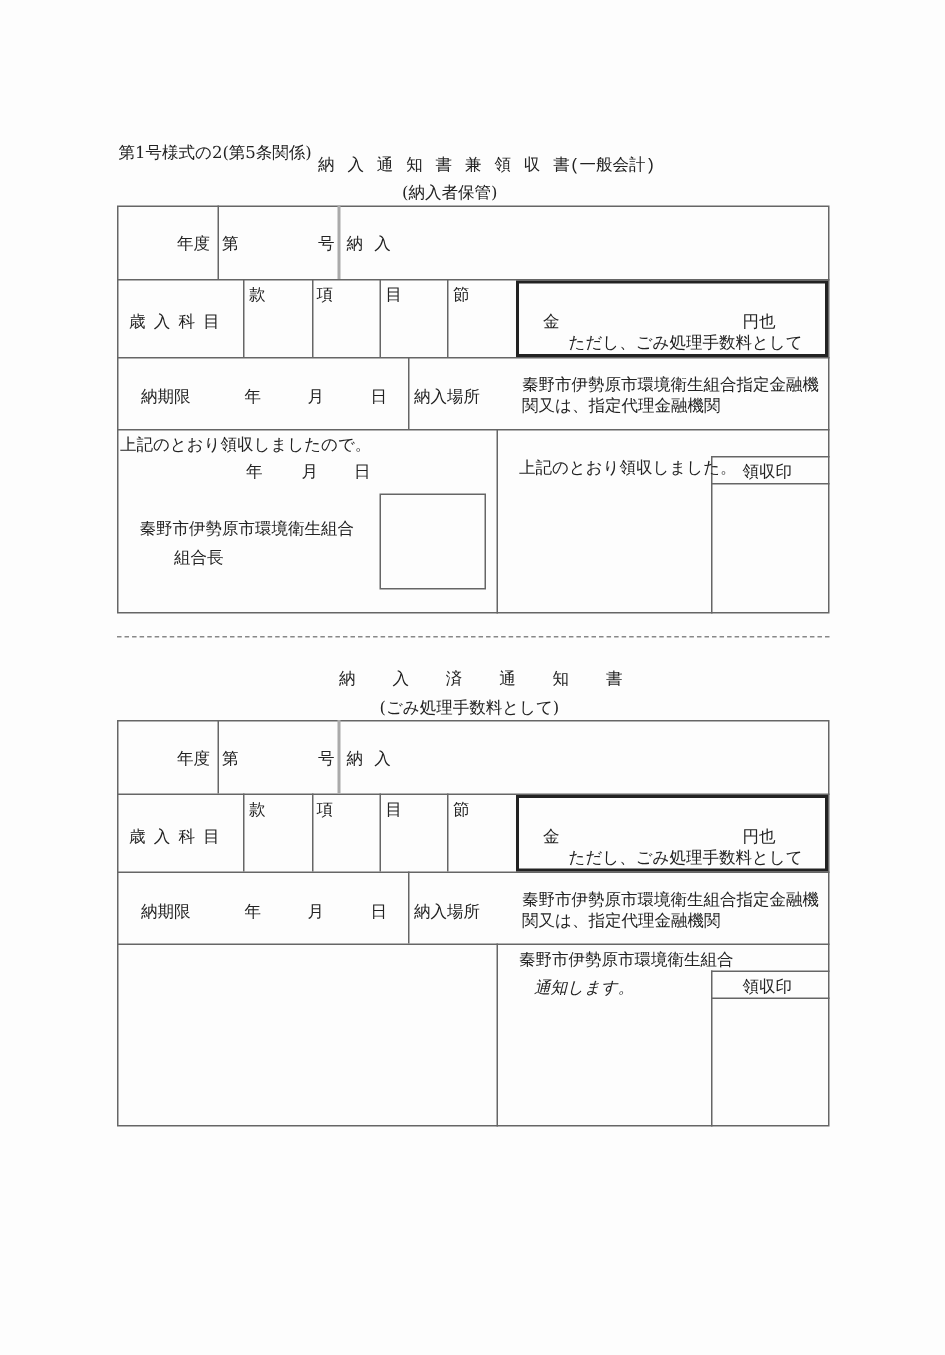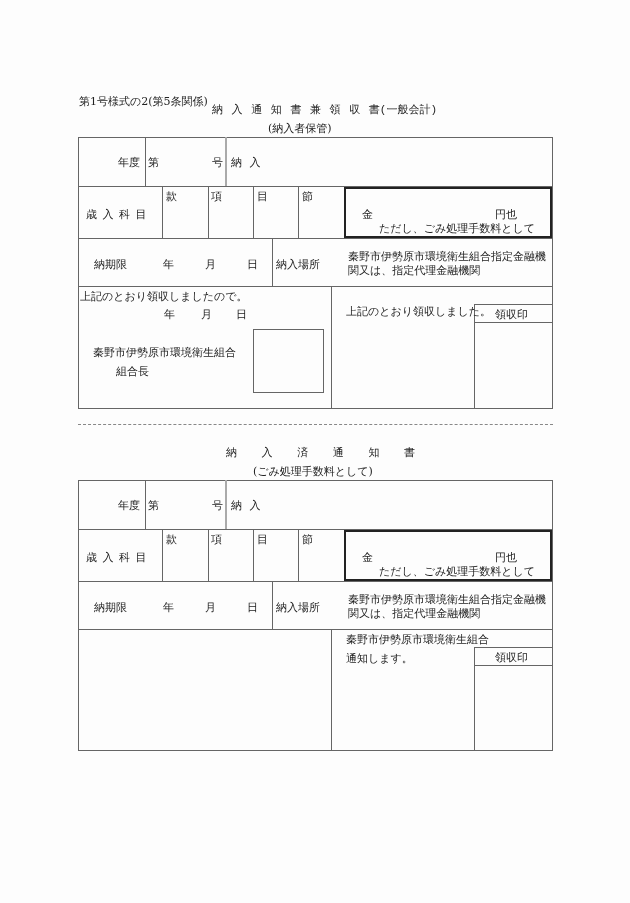--- a/index.html
+++ b/index.html
@@ -113,14 +113,14 @@
 <div class="abs" style="left:495px;top:550px;">円也</div>
 <div class="abs" style="left:379px;top:564px;">ただし、ごみ処理手数料として</div>
 <div class="abs" style="left:94px;top:600px;">納期限</div>
 <div class="abs" style="left:163px;top:600px;">年</div>
 <div class="abs" style="left:205px;top:600px;">月</div>
 <div class="abs" style="left:247px;top:600px;">日</div>
 <div class="abs" style="left:276px;top:600px;">納入場所</div>
 <div class="abs" style="left:348px;top:592px;">秦野市伊勢原市環境衛生組合指定金融機</div>
 <div class="abs" style="left:348px;top:606px;">関又は、指定代理金融機関</div>
 <div class="abs" style="left:346px;top:632px;">秦野市伊勢原市環境衛生組合</div>
-<div class="abs" style="left:346px;top:651px;">通知します。</div>
+<div class="abs" style="left:356px;top:651px;font-style:italic;">通知します。</div>
 <div class="abs" style="left:495px;top:650px;">領収印</div>
 
 </body></html>

